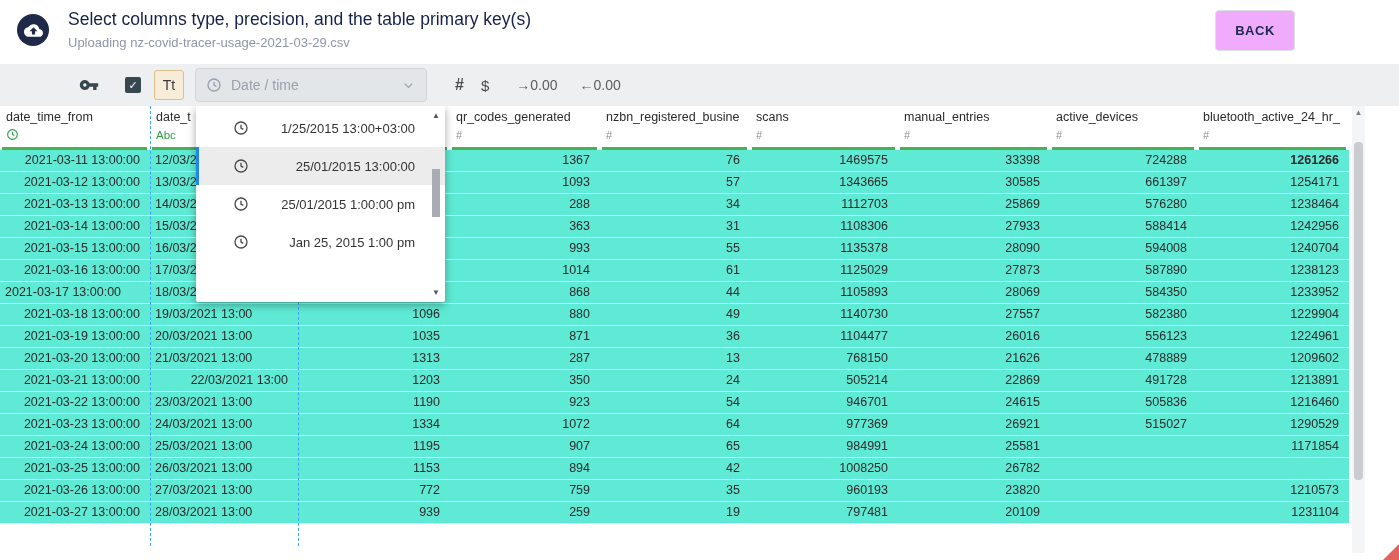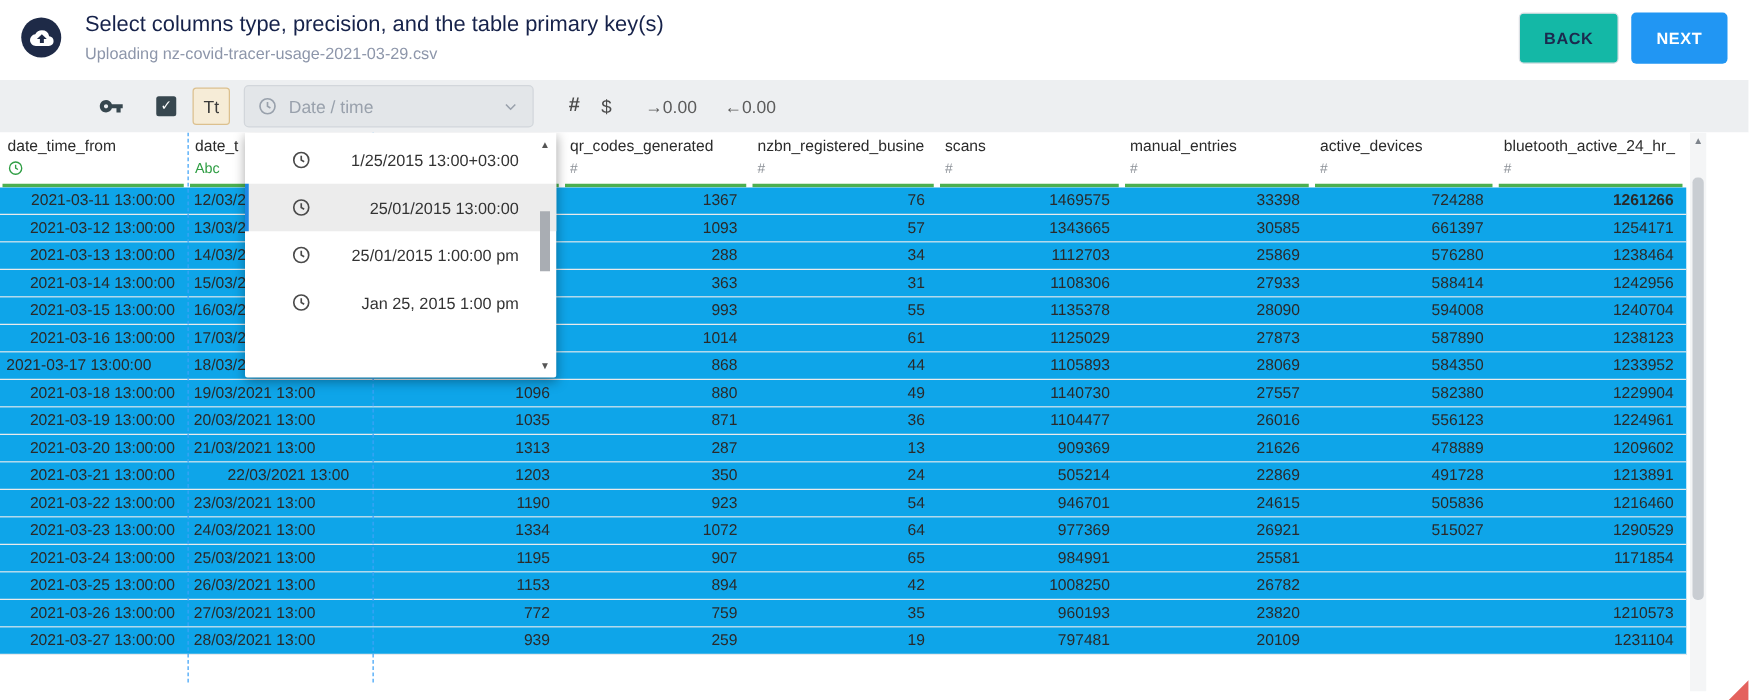--- a/index.html
+++ b/index.html
@@ -8,21 +8,21 @@
 
   
   .hdr { position:absolute; top:0; left:0; width:100%; height:64px; background:#fff; }
   .badge { position:absolute; left:17px; top:14px; width:32px; height:32px; border-radius:50%;
            background:#1e2a47; display:flex; align-items:center; justify-content:center; }
   .badge svg { width:19px; height:19px; fill:#fff; }
   .title { position:absolute; left:68px; top:9px; font-size:17.5px; font-weight:500; color:#16224a; white-space:nowrap; }
   .subtitle { position:absolute; left:68px; top:35px; font-size:13px; color:#8d96aa; white-space:nowrap; }
   .btn { position:absolute; top:10px; height:41px; border-radius:4px; font-size:13px; font-weight:600;
          letter-spacing:.5px; cursor:pointer; border:none; font-family:"Liberation Sans",sans-serif; }
-  .btn.back { right:104px; width:80px; background:#14b8a6; border:1px solid #dcdfe4; color:#1b2a4e; }
+  .btn.back { right:104px; width:80px; background:#f0abfc; border:1px solid #dcdfe4; color:#1b2a4e; }
   .btn.next { right:17px; width:77px; background:#2196f3; color:#fff; }
 
   
   .tbar { position:absolute; top:64px; left:0; width:100%; height:42px; background:#edeff1;
           display:flex; align-items:center; }
   .keyicon { margin-left:79px; width:20px; height:20px; color:#37474f; cursor:pointer; }
   .keyicon svg { width:20px; height:20px; fill:currentColor; }
   .cb { margin-left:26px; width:16px; height:16px; background:#37474f; border-radius:2px; color:#fff;
         font-size:11px; line-height:16px; text-align:center; cursor:pointer; }
   .tt { margin-left:13px; width:30px; height:30px; background:#f6ecd7; border:1px solid #dcc08e;
@@ -42,21 +42,21 @@
   .tablearea { position:absolute; top:106px; left:0; width:1399px; height:454px; background:#fff; overflow:hidden; }
   .thead { position:absolute; top:0; left:0; display:flex; height:44px; }
   .hcell { position:relative; height:44px; padding:3px 0 0 6px; overflow:hidden; cursor:pointer; }
   .hname { font-size:12.5px; color:#2b2b2b; white-space:nowrap; line-height:17px; }
   .htype { height:15px; margin-top:2px; font-size:11px; color:#8b9097; line-height:14px; }
   .htype.datetime { color:#2f9e44; }
   .htype.datetime svg { width:13px; height:13px; display:block; }
   .htype.text { color:#2f9e44; font-size:11.5px; }
   .qbar { position:absolute; left:2px; right:3px; bottom:0; height:3px; background:#4caf50; }
   .tbody { position:absolute; top:44px; left:0; }
-  .trow { display:flex; height:22px; border-bottom:1px solid #e9eaec; background:#0ea5e9; }
+  .trow { display:flex; height:22px; border-bottom:1px solid #e9eaec; background:#5eead4; }
   .tcell { font-size:12.5px; color:#2a2a2a; line-height:21px; white-space:nowrap; overflow:hidden;
            padding:0 10px 0 5px; }
 
   
   .dash { position:absolute; top:0; height:440px; width:0; border-left:1px dashed #3ea2f7; z-index:4; }
   .dash.l { left:150px; } .dash.r { left:298px; }
 
   
   .ddpanel { position:absolute; left:196px; top:0; width:249px; height:196px; background:#fff;
              box-shadow:0 3px 9px rgba(0,0,0,.35); z-index:10; border-radius:0 0 2px 2px; padding-top:3px; }
@@ -87,21 +87,20 @@
 
   <div class="hdr">
     <div class="badge">
       <svg viewBox="0 0 24 24">
           <path d="M19.35 10.04A7.49 7.49 0 0 0 12 4C9.11 4 6.6 5.64 5.35 8.04A5.994 5.994 0 0 0 0 14c0 3.31 2.69 6 6 6h13c2.76 0 5-2.24 5-5 0-2.64-2.05-4.78-4.65-4.96zM14 13v4h-4v-4H7l5-5 5 5h-3z"></path>
         </svg>
     </div>
     <div class="title">Select columns type, precision, and the table primary key(s)</div>
     <div class="subtitle">Uploading nz-covid-tracer-usage-2021-03-29.csv</div>
     <button class="btn back">BACK</button>
-    <button class="btn next">NEXT</button>
   </div>
 
   <div class="tbar">
     <span class="keyicon">
       <svg viewBox="0 0 24 24">
           <path d="M12.65 10C11.83 7.67 9.61 6 7 6c-3.31 0-6 2.69-6 6s2.69 6 6 6c2.61 0 4.83-1.67 5.65-4H17v4h4v-4h2v-4H12.65zM7 14c-1.1 0-2-.9-2-2s.9-2 2-2 2 .9 2 2-.9 2-2 2z"></path>
         </svg>
     </span>
     <span class="cb">✓</span>
     <span class="tt">Tt</span>
@@ -277,28 +276,28 @@
           <div class="tcell" style="width: 152px; text-align: right;">26016</div>
           <div class="tcell" style="width: 147px; text-align: right;">556123</div>
           <div class="tcell" style="width: 152px; text-align: right;">1224961</div>
         </div>
         <div class="trow">
           <div class="tcell" style="width: 150px; text-align: right;">2021-03-20 13:00:00</div>
           <div class="tcell" style="width: 148px; text-align: left;">21/03/2021 13:00</div>
           <div class="tcell" style="width: 152px; text-align: right;">1313</div>
           <div class="tcell" style="width: 150px; text-align: right;">287</div>
           <div class="tcell" style="width: 150px; text-align: right;">13</div>
-          <div class="tcell" style="width: 148px; text-align: right;">909369</div>
+          <div class="tcell" style="width: 148px; text-align: right;">768150</div>
           <div class="tcell" style="width: 152px; text-align: right;">21626</div>
           <div class="tcell" style="width: 147px; text-align: right;">478889</div>
           <div class="tcell" style="width: 152px; text-align: right;">1209602</div>
         </div>
         <div class="trow">
           <div class="tcell" style="width: 150px; text-align: right;">2021-03-21 13:00:00</div>
-          <div class="tcell" style="width: 148px; text-align: left; padding-left: 32px;">22/03/2021 13:00</div>
+          <div class="tcell" style="width: 148px; text-align: right; padding-left: 32px;">22/03/2021 13:00</div>
           <div class="tcell" style="width: 152px; text-align: right;">1203</div>
           <div class="tcell" style="width: 150px; text-align: right;">350</div>
           <div class="tcell" style="width: 150px; text-align: right;">24</div>
           <div class="tcell" style="width: 148px; text-align: right;">505214</div>
           <div class="tcell" style="width: 152px; text-align: right;">22869</div>
           <div class="tcell" style="width: 147px; text-align: right;">491728</div>
           <div class="tcell" style="width: 152px; text-align: right;">1213891</div>
         </div>
         <div class="trow">
           <div class="tcell" style="width: 150px; text-align: right;">2021-03-22 13:00:00</div>

